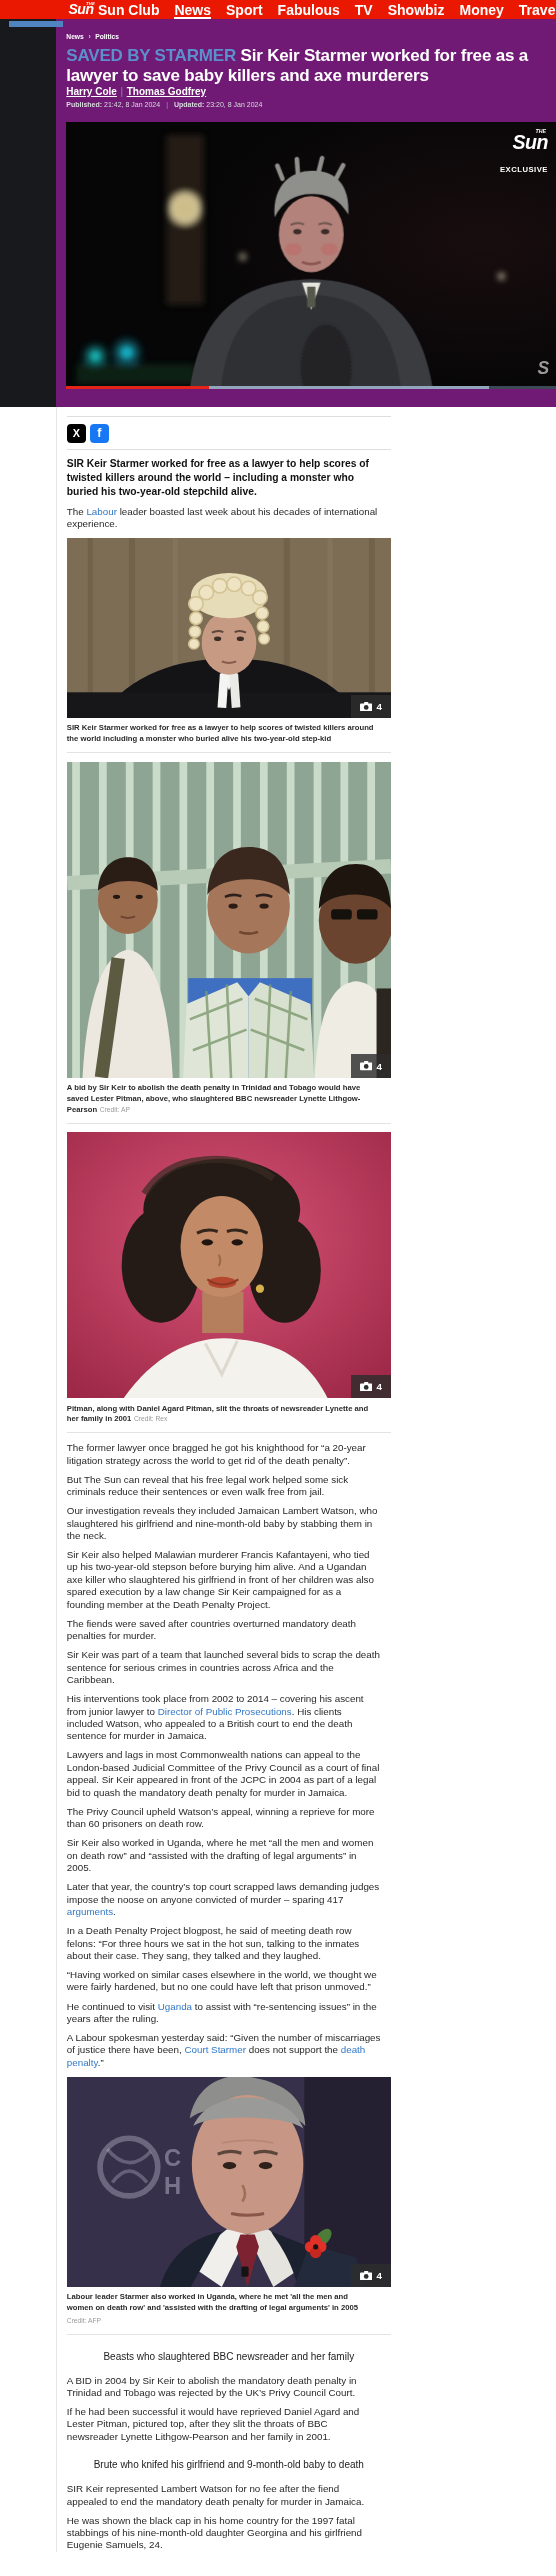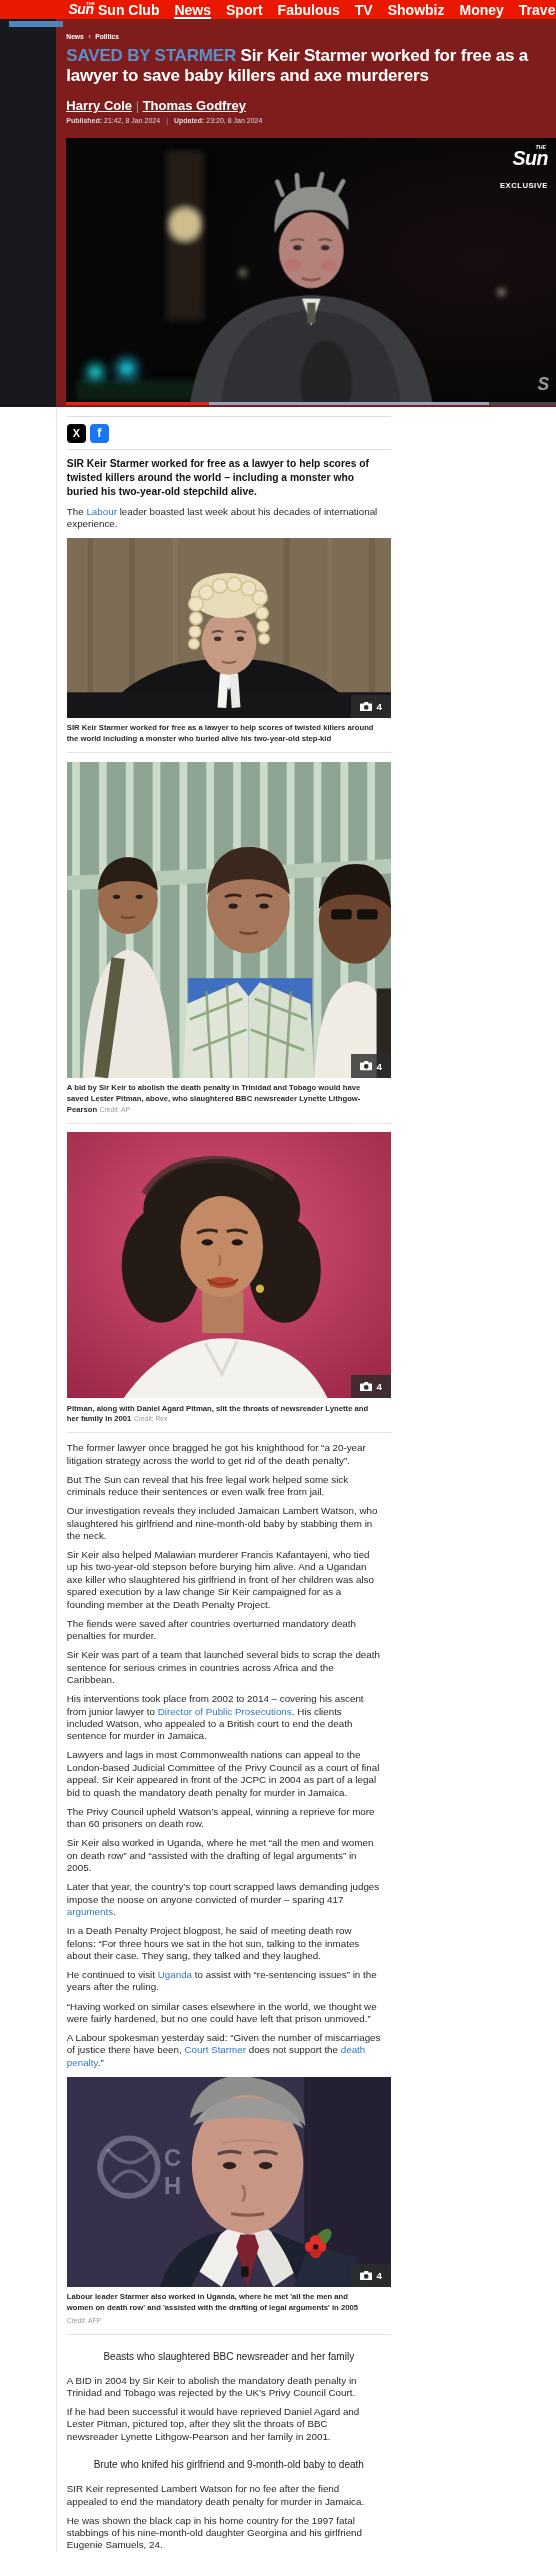--- a/index.html
+++ b/index.html
@@ -15,29 +15,29 @@
     padding-left:66px;box-sizing:border-box;position:relative;z-index:5;
   }
   .brand{position:absolute;left:66px;top:1px;width:30px;height:17px;}
   .brand-the{position:absolute;right:1px;top:-0.5px;font-size:4.1px;font-weight:bold;color:#fff;font-style:italic;letter-spacing:0.3px;}
   .brand-sun{font-style:italic;font-weight:900;font-size:14px;color:#fff;letter-spacing:-0.5px;line-height:17px;display:block;text-align:center;}
   .mainnav{display:flex;gap:15px;margin-left:32px;align-items:center;height:100%;}
   .nav-item{color:#fff;font-weight:bold;font-size:14px;position:relative;height:100%;display:flex;align-items:center;white-space:nowrap;}
   .nav-item.active::after{content:"";position:absolute;left:0;right:0;bottom:0;height:2.1px;background:#fff;}
 
   
-  .darkband{height:388px;background:#7f1d1d;position:relative;overflow:hidden;}
+  .darkband{height:388px;background:#701a75;position:relative;overflow:hidden;}
   .leftstrip{position:absolute;left:0;top:0;width:56px;height:100%;background:#17191c;}
   .blue-chip{position:absolute;left:8.8px;top:1.5px;width:54px;height:6.2px;background:#4f84c0;}
   .dcontent{margin-left:56px;padding-left:10.3px;position:relative;}
   .breadcrumb{padding-top:14px;font-size:6.7px;color:#fff;font-weight:bold;display:flex;gap:4.6px;align-items:center;}
   .crumb-sep{color:#cfd3d6;font-weight:bold;font-size:6.7px;}
   h1{margin:5.7px 0 0;font-size:17px;line-height:20px;color:#fff;font-weight:800;letter-spacing:-0.2px;max-width:489px;}
   .kicker{color:#5b90cc;margin-right:4.6px;}
-  .byline{margin-top:12px;font-size:13px;color:#fff;font-weight:bold;}
+  .byline{margin-top:0;font-size:10px;color:#fff;font-weight:bold;}
   .byline a{text-decoration:underline;}
   .byline-sep{color:#8b9196;font-weight:400;margin:0 3.6px;}
   .publine{margin-top:4.1px;font-size:7px;color:#d9dcde;}
   .publab{font-weight:bold;}
   .pubsep{margin:0 4.1px;color:#9aa0a5;}
 
   
   .video{margin-top:14px;width:491px;height:267px;position:relative;background:#000;}
   .video svg{display:block;width:100%;height:100%;}
   .wm{position:absolute;top:6.2px;right:9.3px;text-align:right;color:#fff;}
@@ -358,22 +358,22 @@
   <p class="bp">Our investigation reveals they included Jamaican Lambert Watson, who slaughtered his girlfriend and nine-month-old baby by stabbing them in the neck.</p>
   <p class="bp">Sir Keir also helped Malawian murderer Francis Kafantayeni, who tied up his two-year-old stepson before burying him alive. And a Ugandan axe killer who slaughtered his girlfriend in front of her children was also spared execution by a law change Sir Keir campaigned for as a founding member at the Death Penalty Project.</p>
   <p class="bp">The fiends were saved after countries overturned mandatory death penalties for murder.</p>
   <p class="bp">Sir Keir was part of a team that launched several bids to scrap the death sentence for serious crimes in countries across Africa and the Caribbean.</p>
   <p class="bp">His interventions took place from 2002 to 2014 – covering his ascent from junior lawyer to <a class="inline-link">Director of Public Prosecutions</a>. His clients included Watson, who appealed to a British court to end the death sentence for murder in Jamaica.</p>
   <p class="bp">Lawyers and lags in most Commonwealth nations can appeal to the London-based Judicial Committee of the Privy Council as a court of final appeal. Sir Keir appeared in front of the JCPC in 2004 as part of a legal bid to quash the mandatory death penalty for murder in Jamaica.</p>
   <p class="bp">The Privy Council upheld Watson’s appeal, winning a reprieve for more than 60 prisoners on death row.</p>
   <p class="bp">Sir Keir also worked in Uganda, where he met “all the men and women on death row” and “assisted with the drafting of legal arguments” in 2005.</p>
   <p class="bp">Later that year, the country’s top court scrapped laws demanding judges impose the noose on anyone convicted of murder – sparing 417 <a class="inline-link">arguments</a>.</p>
   <p class="bp">In a Death Penalty Project blogpost, he said of meeting death row felons: “For three hours we sat in the hot sun, talking to the inmates about their case. They sang, they talked and they laughed.</p>
+  <p class="bp">“Having worked on similar cases elsewhere in the world, we thought we were fairly hardened, but no one could have left that prison unmoved.”</p>
   <p class="bp">He continued to visit <a class="inline-link">Uganda</a> to assist with “re-sentencing issues” in the years after the ruling.</p>
-  <p class="bp">“Having worked on similar cases elsewhere in the world, we thought we were fairly hardened, but no one could have left that prison unmoved.”</p>
   <p class="bp">A Labour spokesman yesterday said: “Given the number of miscarriages of justice there have been, <a class="inline-link">Court Starmer</a> does not support the <a class="inline-link">death penalty</a>.”</p>
 
   <figure class="fig">
     <div class="imgwrap h408">
       <svg viewBox="0 0 628 408" preserveAspectRatio="none">
         <rect width="628" height="408" fill="#37304b"></rect>
         <rect x="460" width="168" height="408" fill="#241f31"></rect>
         <circle cx="120" cy="175" r="56" fill="none" stroke="#cfcfe0" stroke-width="11" opacity=".35"></circle>
         <path d="M78,140 Q120,190 162,145 M88,205 Q120,160 155,205" stroke="#cfcfe0" stroke-width="7" fill="none" opacity=".3"></path>
         <text x="188" y="172" font-size="46" font-weight="bold" fill="#d8d8e8" opacity=".4" font-family="Liberation Sans, sans-serif">C</text>

